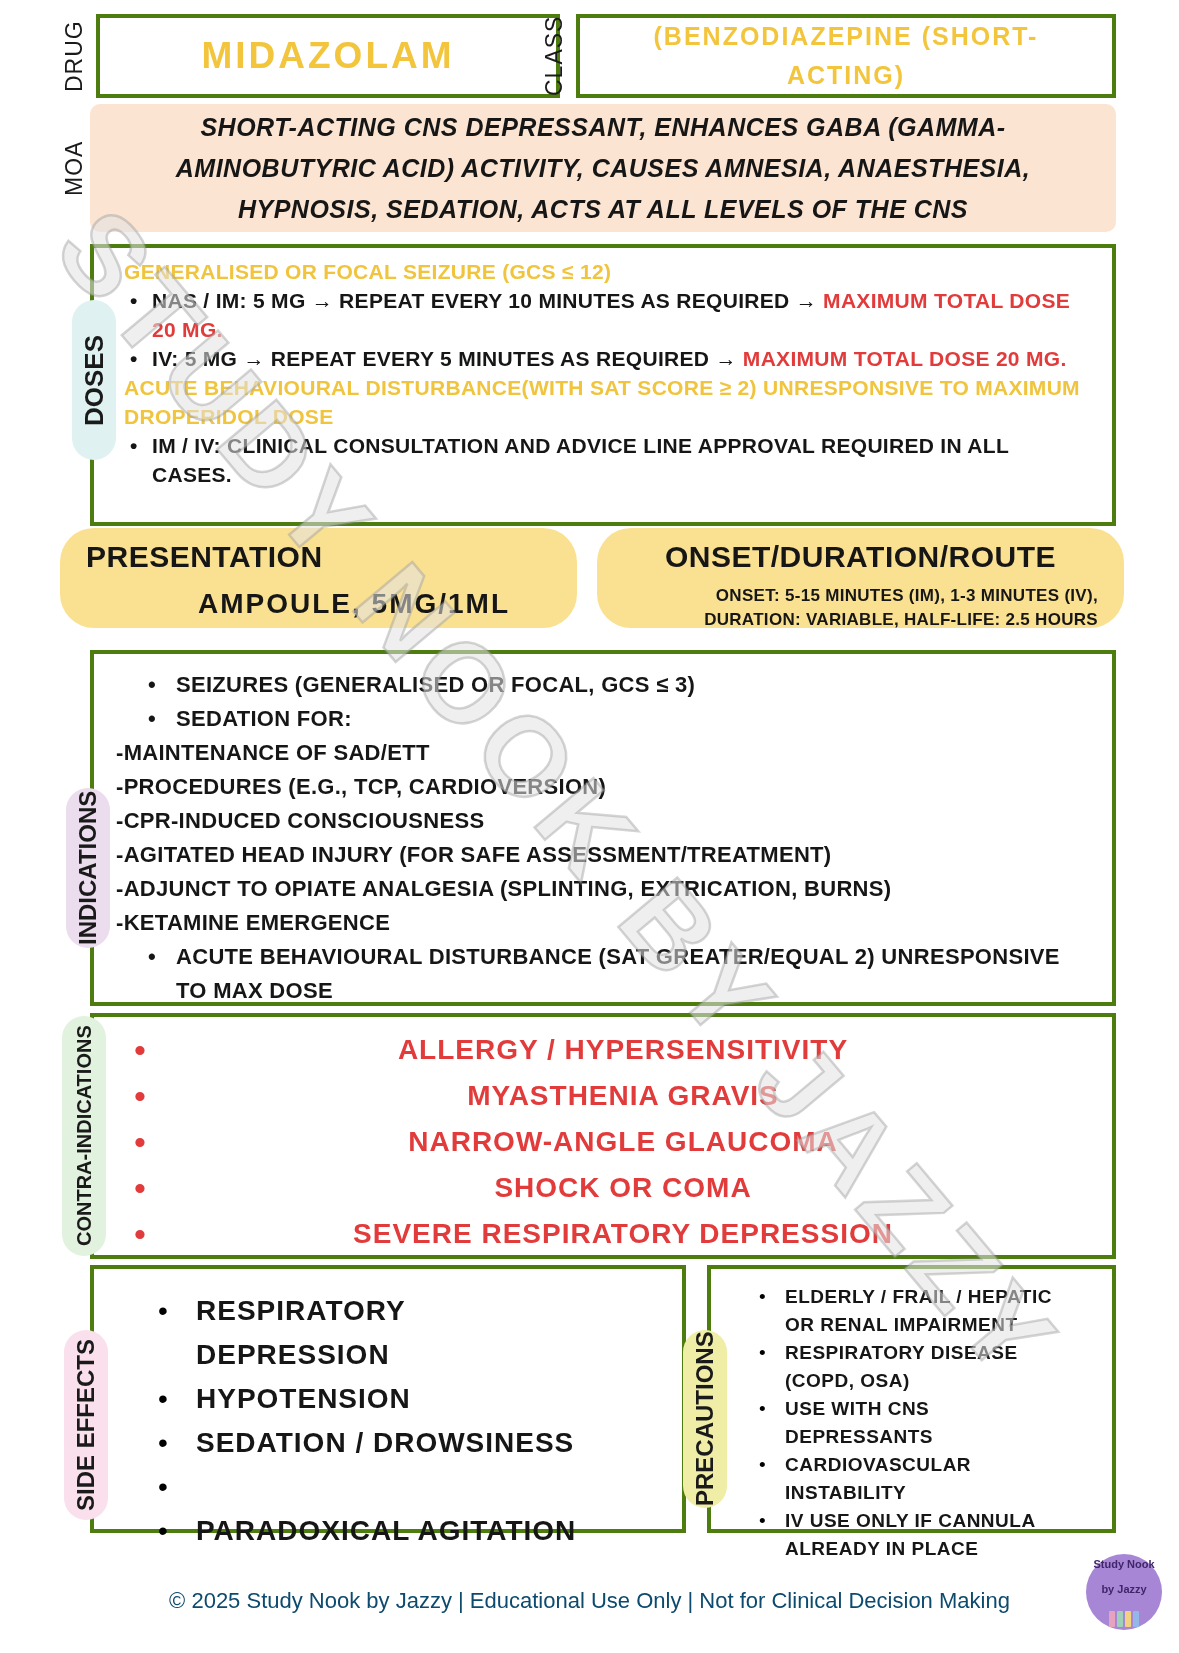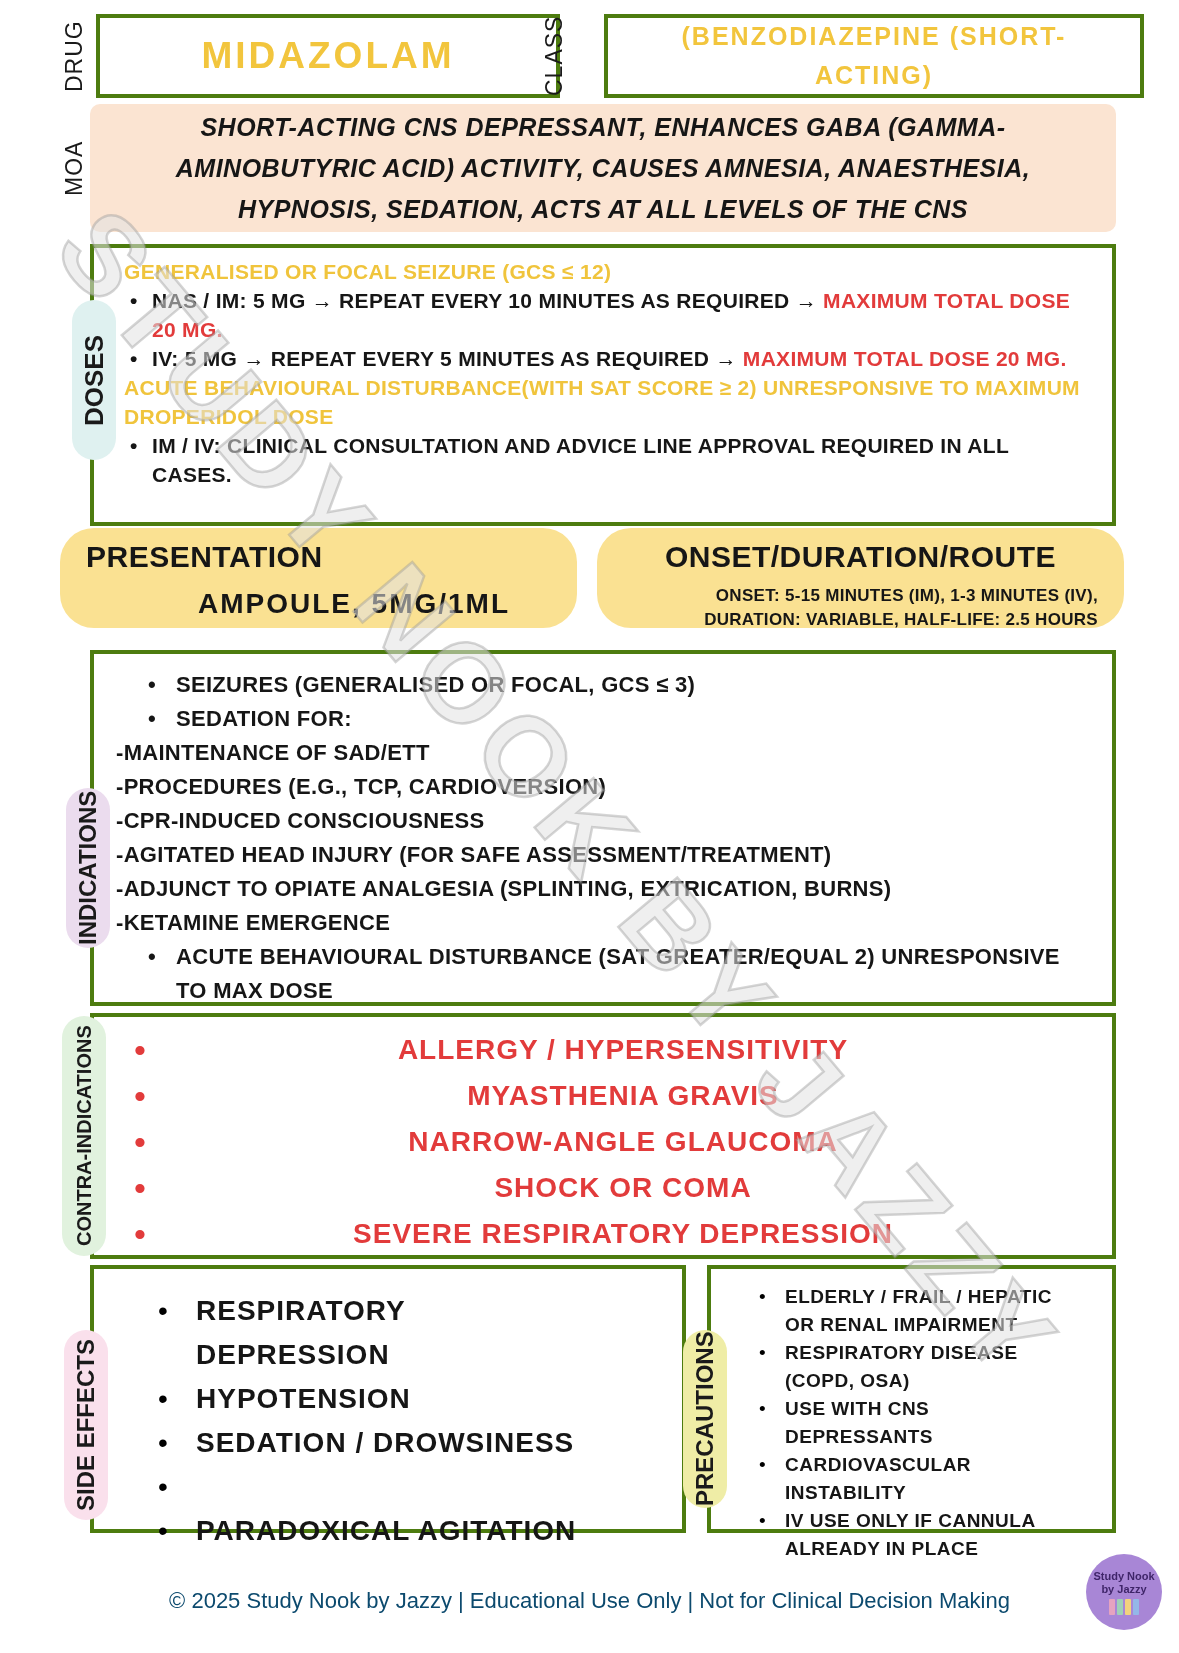--- a/index.html
+++ b/index.html
@@ -71,37 +71,37 @@
   .watermark {
     position:absolute; left:130px; top:185px; z-index:30; pointer-events:none;
     transform:rotate(50deg); transform-origin:0 0;
     font-size:112px; font-weight:800; letter-spacing:9px; white-space:nowrap;
     color:rgba(226,226,226,0.55); -webkit-text-stroke:2.5px rgba(150,150,150,0.40);
   }
 
   
   .footer { position:absolute; left:0; top:1588px; width:100%; text-align:center; font-size:22px; color:#0c4a6e; }
   .logo { position:absolute; left:1086px; top:1554px; width:76px; height:76px; border-radius:50%; background:#a886d6;
-          display:flex; flex-direction:column; align-items:center; justify-content:center; z-index:40; }
+          display:flex; flex-direction:column; align-items:center; justify-content:center; z-index:40;gap:12px; }
   .logo .ltxt { font-size:11px; font-weight:800; color:#3f2569; line-height:13px; text-align:center; }
   .books { display:flex; margin-top:3px; height:16px; }
   .books span { width:6px; height:16px; border-radius:1px; margin:0 1px; }
   .b1{background:#e6a3c0;} .b2{background:#9fd1b7;} .b3{background:#f2d27e;} .b4{background:#94b7e8;}
 </style>
 </head>
 <body>
 
 <div class="page">
 
   <div class="vlabel" style="left:56px; top:14px; width:36px; height:84px;">DRUG</div>
   <div class="box hdr-box" style="left:96px; top:14px; width:464px; height:84px;">
     <span class="drug-name">MIDAZOLAM</span>
   </div>
   <div class="vlabel" style="left:536px; top:14px; width:36px; height:84px;">CLASS</div>
-  <div class="box hdr-box" style="left:604px; top:14px; width:540px; height:84px;">
+  <div class="box hdr-box" style="left:576px; top:14px; width:540px; height:84px;">
     <span class="class-value">(BENZODIAZEPINE (SHORT-ACTING)</span>
   </div>
 
   <div class="vlabel" style="left:56px; top:106px; width:36px; height:124px;">MOA</div>
   <div class="moa-box" style="left:90px; top:104px; width:1026px; height:128px;font-style:italic;">
     <div class="moa-text">SHORT-ACTING CNS DEPRESSANT, ENHANCES GABA (GAMMA-AMINOBUTYRIC ACID) ACTIVITY, CAUSES AMNESIA, ANAESTHESIA, HYPNOSIS, SEDATION, ACTS AT ALL LEVELS OF THE CNS</div>
   </div>
 
   <div class="box" style="left:90px; top:244px; width:1026px; height:282px;">
     <div class="doses-content">

